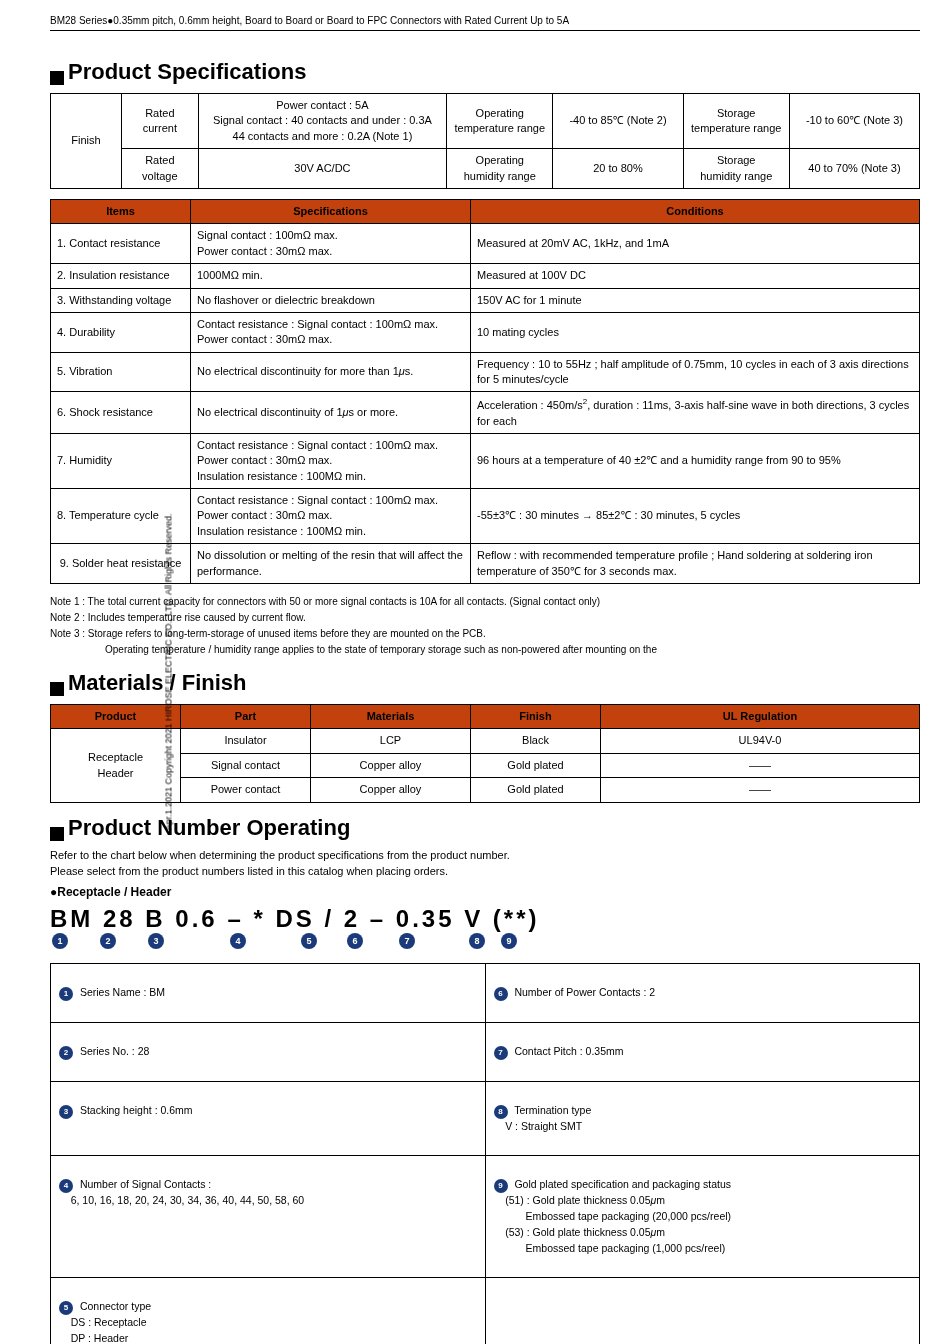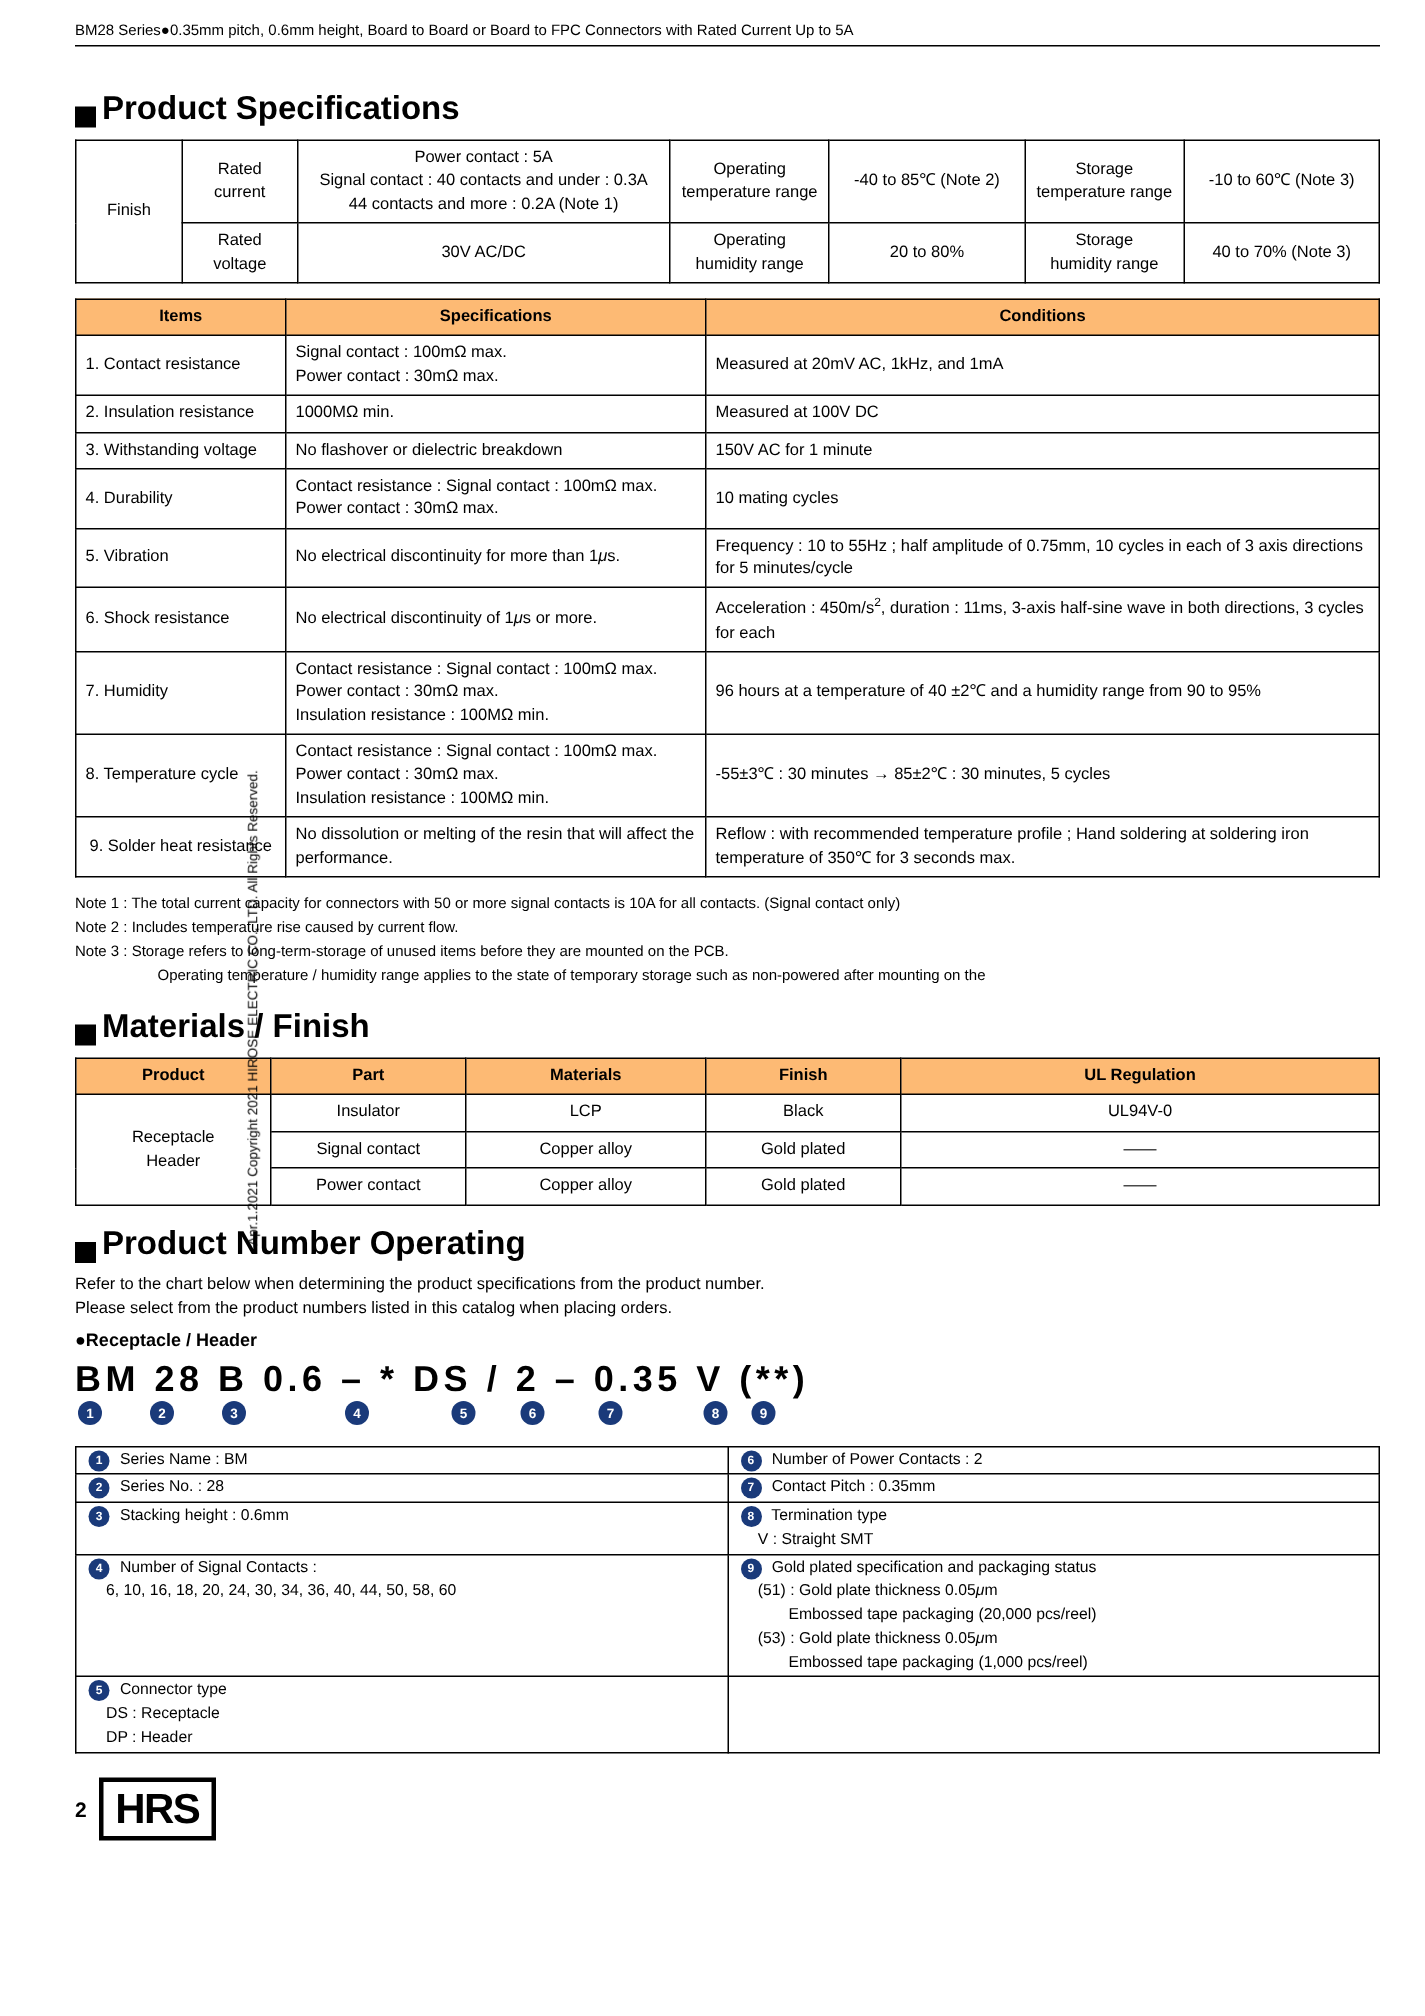--- a/index.html
+++ b/index.html
@@ -39,39 +39,39 @@
       width: 100%;
       margin-bottom: 10px;
     }
     td, th {
       border: 1px solid #000;
       padding: 4px 6px;
       vertical-align: middle;
       line-height: 1.4;
     }
     th {
-      background: #fdba74;
+      background: #c2410c;
       font-weight: bold;
       text-align: center;
     }
     .text-center { text-align: center; }
     .notes {
       font-size: 10px;
       margin-bottom: 12px;
       line-height: 1.6;
     }
     .section-materials { margin-bottom: 12px; }
     .pn-desc-table {
       width: 100%;
       border-collapse: collapse;
       margin-bottom: 10px;
     }
     .pn-desc-table td {
       border: 1px solid #000;
-      padding: 1px 8px;
+      padding: 21px 8px;
       vertical-align: top;
       font-size: 10.5px;
       line-height: 1.5;
       width: 50%;
     }
     .sidebar-text {
       position: fixed;
       left: 10px;
       top: 50%;
       transform: translateY(-50%) rotate(-90deg);

